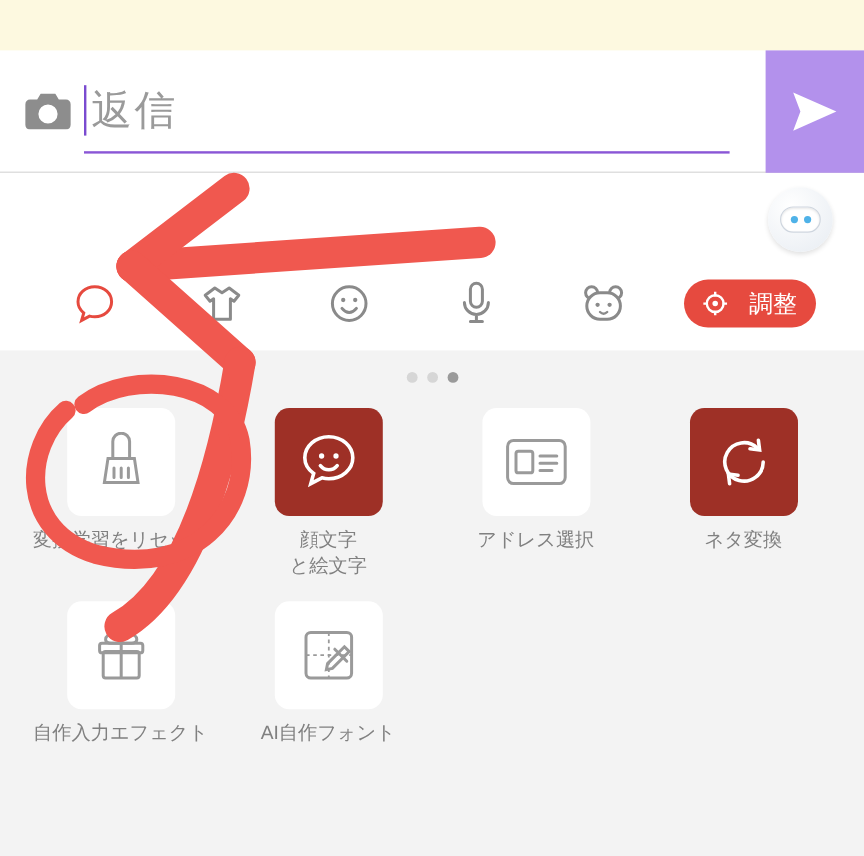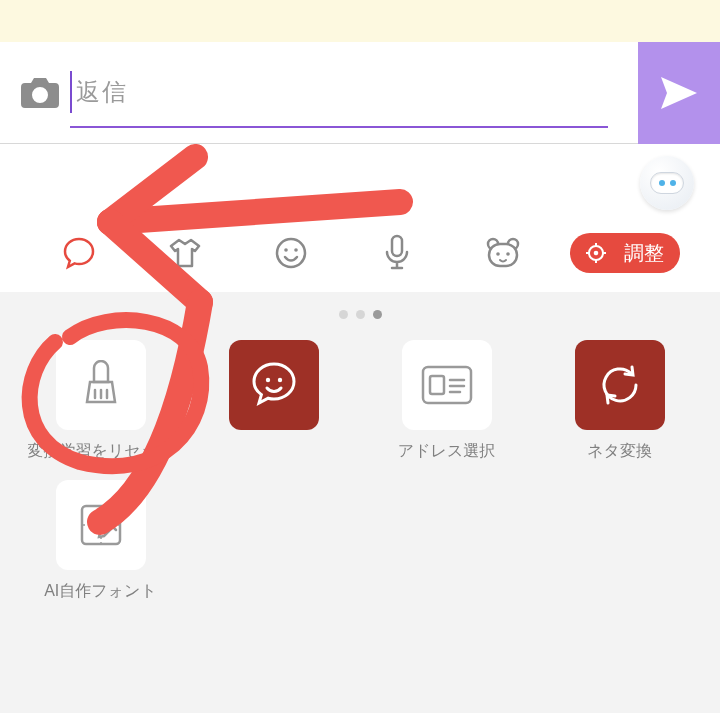--- a/index.html
+++ b/index.html
@@ -2,21 +2,21 @@
 <html><head>
 <meta charset="utf-8">
 <style>
   * { box-sizing: border-box; margin: 0; padding: 0; }
   html, body { width: 720px; height: 713px; font-family: -apple-system, "Hiragino Sans", sans-serif; background: #fff; overflow: hidden; }
   .banner { height: 42px; background: #fdf9e0; }
   .input-bar { height: 102px; display: flex; align-items: center; padding: 0 0 0 10px; border-bottom: 1px solid #d8d8d8; }
   .input-bar .camera { width: 60px; display:flex; align-items:center; justify-content:center; }
   .input-bar .field { flex: 1; height: 70px; display: flex; align-items: center; border-bottom: 2px solid #8a56d6; margin-right: 30px; position: relative; }
   .input-bar .field .caret { width: 2px; height: 42px; background: #7a4bd0; margin-right: 4px; }
-  .input-bar .field .placeholder { font-size: 24px; color: #9a9a9a; letter-spacing: 2px; }
+  .input-bar .field .placeholder { font-size: 34px; color: #9a9a9a; letter-spacing: 2px; }
   .input-bar .send { width: 82px; height: 102px; background: #b391ec; display:flex; align-items:center; justify-content:center; }
   .toolbar-wrap { height: 148px; position: relative; }
   .assistant { position:absolute; top: 12px; right: 26px; width: 54px; height: 54px; border-radius: 50%; background: radial-gradient(circle at 35% 30%, #ffffff, #e7ecf2); box-shadow: 0 2px 4px rgba(0,0,0,.12); display:flex; align-items:center; justify-content:center; }
   .assistant .face { width: 34px; height: 22px; border-radius: 11px; background:#fff; border:1px solid #cfd6df; box-shadow: inset 0 1px 2px rgba(0,0,0,.1); display:flex; align-items:center; justify-content:center; gap:5px;}
   .assistant .face .eye{width:6px;height:6px;border-radius:50%;background:#4fb2e8;}
   .toolbar { position:absolute; top: 84px; left: 0; right: 0; height: 50px; display:flex; align-items:center; padding: 0 26px; }
   .toolbar .slot { flex:1; display:flex; align-items:center; justify-content:center; }
   .toolbar .adjust { display:flex; align-items:center; gap:18px; background:#e64a3f; color:#fff; font-size:20px; font-weight:500; height:40px; padding: 16px 16px; border-radius: 20px; }
   .panel { background:#f3f3f3; height: 421px; padding-top: 10px; }
   .dots { display:flex; gap:8px; justify-content:center; height: 24px; align-items:center;}
@@ -128,20 +128,22 @@
       </div>
       <div class="cell">
         <div class="tile brand">
           <svg width="54" height="54" viewBox="0 0 54 54">
             <path fill="none" stroke="#fff" stroke-width="3" d="M27 6c11 0 20 7.8 20 17.5S38 41 27 41c-2 0-4-.3-5.8-.8L12 45l2.4-8.4C9.6 33.2 7 28.7 7 23.5 7 13.8 16 6 27 6z"></path>
             <circle cx="21" cy="22" r="2.2" fill="#fff"></circle>
             <circle cx="33" cy="22" r="2.2" fill="#fff"></circle>
             <path fill="none" stroke="#fff" stroke-width="3" stroke-linecap="round" d="M20 30c2 2.5 5 3.5 7 3.5s5-1 7-3.5"></path>
           </svg>
         </div>
+        <div class="label">顔文字
+と絵文字</div>
       </div>
       <div class="cell">
         <div class="tile">
           <svg width="54" height="42" viewBox="0 0 54 42">
             <rect x="3" y="3" width="48" height="36" rx="5" fill="none" stroke="#9a9a9a" stroke-width="2.5"></rect>
             <rect x="10" y="12" width="14" height="18" rx="2" fill="none" stroke="#9a9a9a" stroke-width="2.5"></rect>
             <path stroke="#9a9a9a" stroke-width="2.5" stroke-linecap="round" d="M30 16h14M30 22h14M30 28h10"></path>
           </svg>
         </div>
         <div class="label">アドレス選択</div>
@@ -150,20 +152,33 @@
         <div class="tile brand">
           <svg width="52" height="52" viewBox="0 0 52 52">
             <g fill="none" stroke="#fff" stroke-width="3" stroke-linecap="round">
               <path d="M42 26a16 16 0 1 1-5-11.7"></path>
               <path d="M38 8l1 8-8-1"></path>
               <path d="M14 44l-1-8 8 1"></path>
             </g>
           </svg>
         </div>
         <div class="label">ネタ変換</div>
+      </div>
+      <div class="cell">
+        <div class="tile">
+          <svg width="50" height="50" viewBox="0 0 50 50">
+            <g fill="none" stroke="#9a9a9a" stroke-width="2.5" stroke-linejoin="round">
+              <rect x="10" y="22" width="30" height="22" rx="2"></rect>
+              <rect x="7" y="15" width="36" height="8" rx="2"></rect>
+              <path d="M25 15v29"></path>
+              <path d="M25 15c-3-9-13-9-13-3 0 4 6 3 13 3zM25 15c3-9 13-9 13-3 0 4-6 3-13 3z"></path>
+            </g>
+          </svg>
+        </div>
+        <div class="label">自作入力エフェクト</div>
       </div>
       <div class="cell">
         <div class="tile">
           <svg width="50" height="50" viewBox="0 0 50 50">
             <rect x="6" y="6" width="38" height="38" rx="4" fill="none" stroke="#9a9a9a" stroke-width="2.5"></rect>
             <path stroke="#9a9a9a" stroke-width="1.5" stroke-dasharray="3 3" d="M25 6v38M6 25h38"></path>
             <path fill="none" stroke="#9a9a9a" stroke-width="2.5" stroke-linecap="round" d="M30 20l10 10M38 18l4 4-14 14-5 1 1-5z"></path>
           </svg>
         </div>
         <div class="label">AI自作フォント</div>

